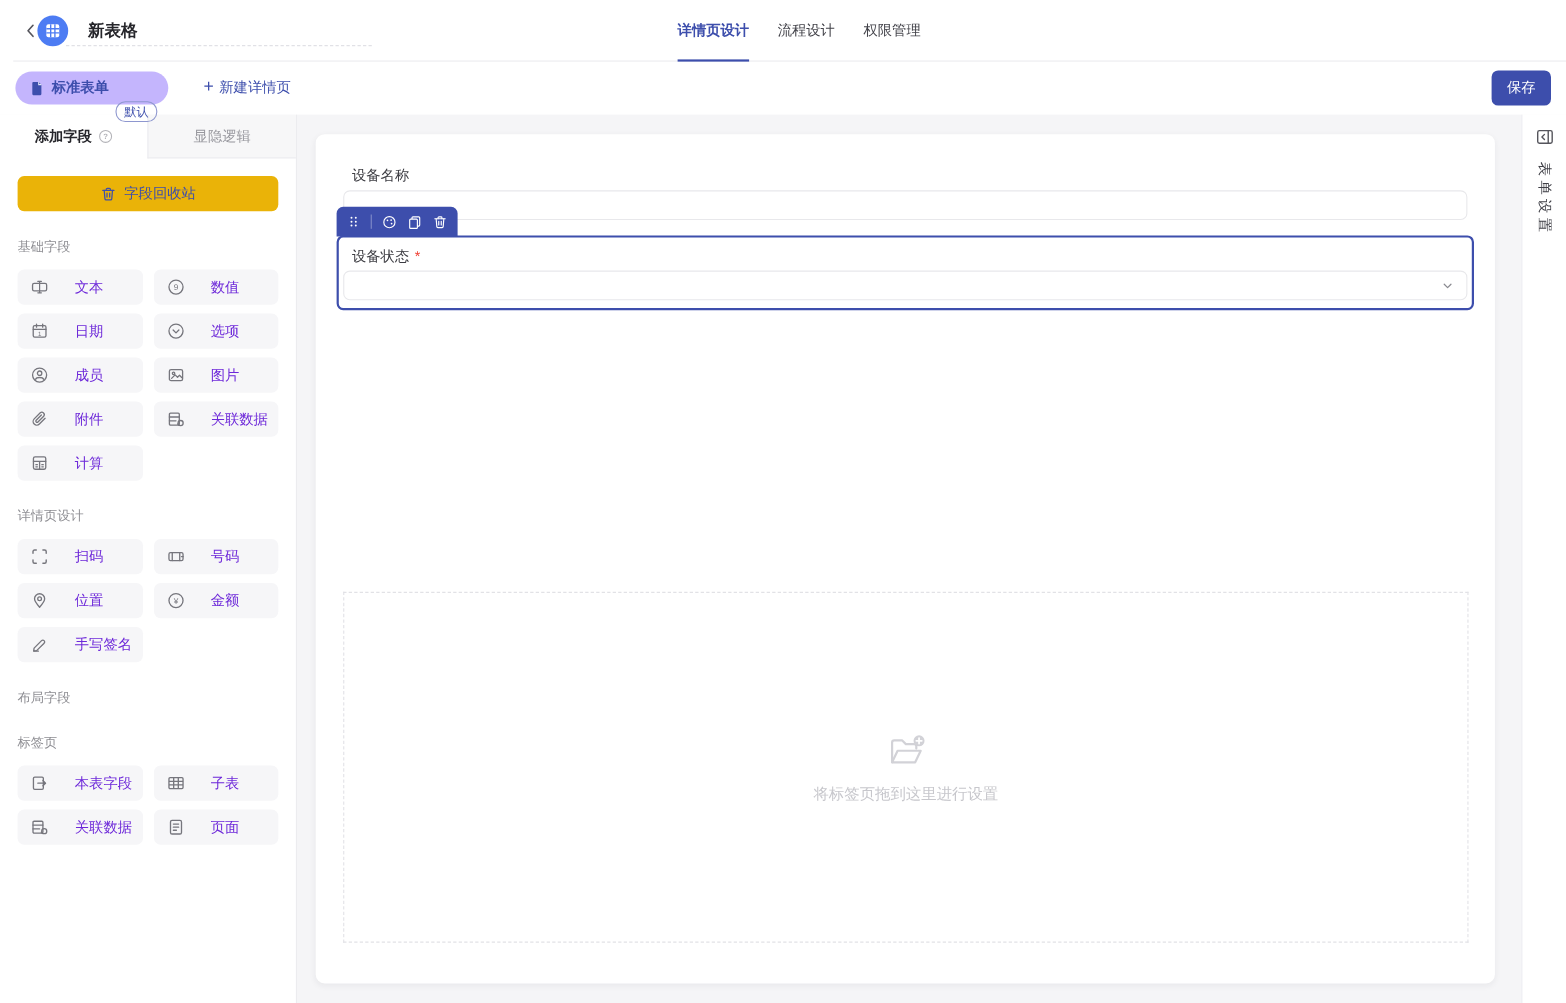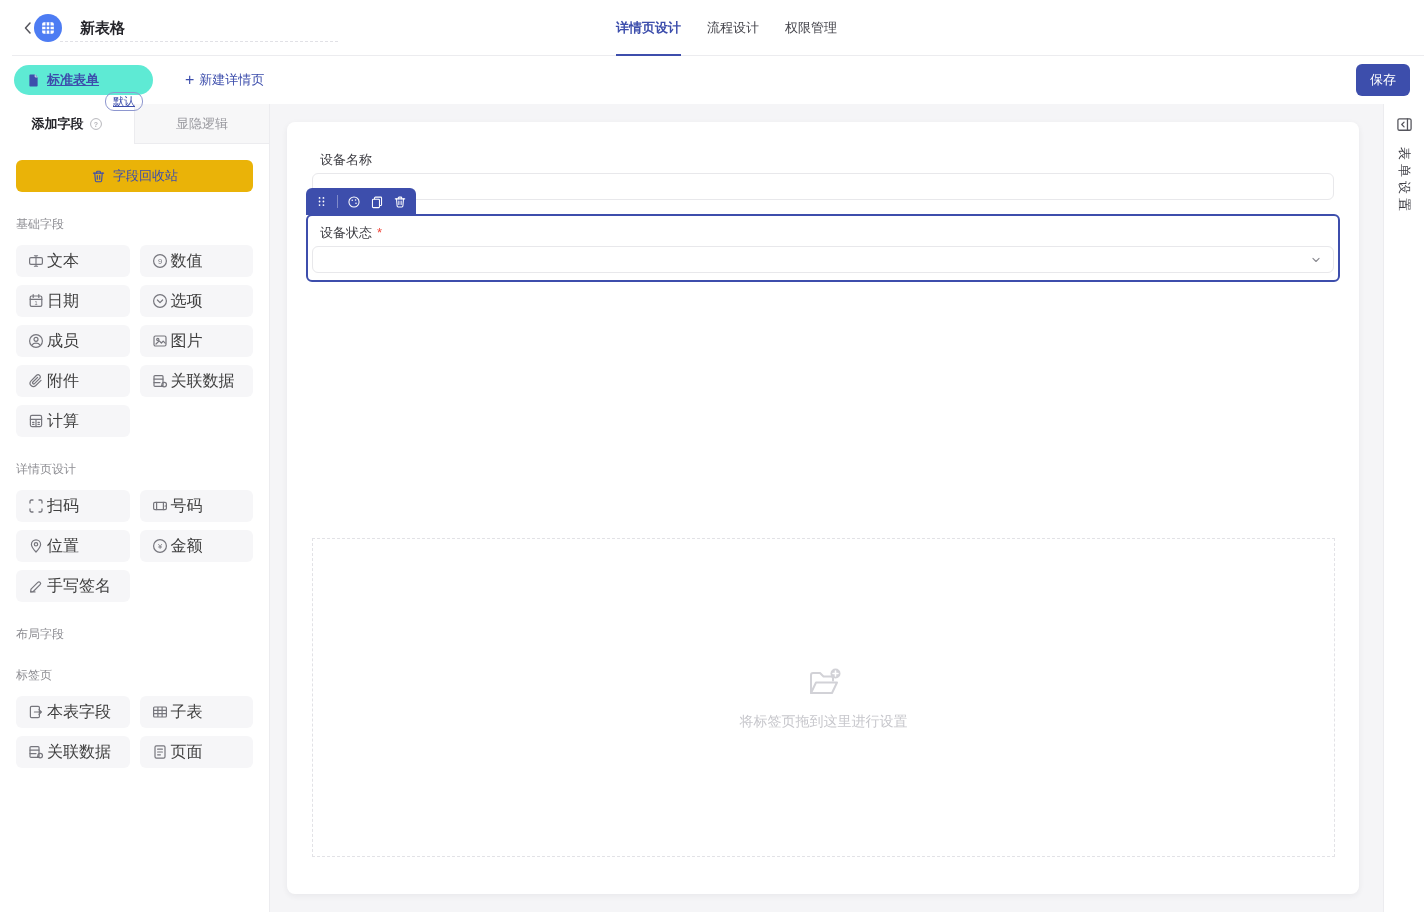--- a/index.html
+++ b/index.html
@@ -13,41 +13,41 @@
   .appicon { position:absolute; left:22px; top:14px; width:28px; height:28px; border-radius:50%; background:#4d7cf3; display:flex; align-items:center; justify-content:center; }
   .title { position:absolute; left:68px; top:19px; font-size:15px; font-weight:bold; color:#26262b; }
   .title-underline { position:absolute; left:48px; top:41px; width:278px; border-bottom:1px dashed #e1e1e6; }
   .tabs { position:absolute; left:604px; top:0; height:56px; display:flex; gap:26px; }
   .tab { display:flex; align-items:center; height:56px; font-size:13px; color:#43434a; cursor:pointer; position:relative; }
   .tab.active { color:#3d4eac; font-weight:bold; }
   .tab.active::after { content:""; position:absolute; left:0; right:0; bottom:0; height:2px; background:#3d4eac; }
 
   
   .toolbar-row { position:absolute; left:0; top:56px; width:100%; height:48px; background:#fff; display:flex; align-items:center; padding:0 14px; z-index:4; }
-  .form-pill { display:flex; align-items:center; gap:6px; height:30px; padding:0 10px 0 12px; background:#5eead4; border-radius:15px; color:#3d4eac; cursor:pointer;text-decoration:underline; }
+  .form-pill { display:flex; align-items:center; gap:6px; height:30px; padding:0 10px 0 12px; background:#c4b5fd; border-radius:15px; color:#3d4eac; cursor:pointer; }
   .form-pill .lbl { font-size:13px; font-weight:bold; }
   .badge { font-size:11px; border:1px solid #8e97cf; border-radius:9px; padding:1px 7px; color:#3d4eac;margin-top:42px; }
   .new-detail { display:flex; align-items:center; gap:5px; margin-left:32px; color:#3d4eac; font-size:13px; cursor:pointer; }
   .plus { font-size:16px; line-height:1; font-weight:normal; }
   .save-btn { margin-left:auto; width:54px; height:32px; background:#3d4eac; border:none; border-radius:6px; color:#fff; font-size:13px; font-family:inherit; cursor:pointer; }
 
   
   .workspace { position:absolute; left:0; top:104px; width:100%; height:808px; background:#f5f5f7;text-decoration:underline; }
 
   
   .sidebar { position:absolute; left:0; top:0; width:270px; height:808px; background:#fff; border-right:1px solid #ececef; }
   .side-tabs { display:flex; height:40px; }
   .side-tab { flex:1; display:flex; align-items:center; justify-content:center; gap:5px; font-size:13px; cursor:pointer; }
   .side-tab.active { background:#fff; color:#26262b; font-weight:bold; }
   .side-tab.inactive { background:#f7f7f8; color:#98989e; border-left:1px solid #ececef; border-bottom:1px solid #ececef; }
   .side-body { padding:16px; }
   .recycle { height:32px; background:#eab308; border:none; border-radius:6px; width:100%; display:flex; align-items:center; justify-content:center; gap:7px; color:#3d4eac; font-size:13px; font-family:inherit; cursor:pointer; }
   .section-title { margin-top:24px; font-size:12px; color:#8e8e93; }
   .field-grid { margin-top:12px; display:grid; grid-template-columns:1fr 1fr; gap:8px 10px; }
-  .field-item { height:32px; background:#f6f6f8; border-radius:6px; display:flex; align-items:center; gap:3px; padding-left:12px; font-size:16px; color:#404040; cursor:grab; }
+  .field-item { height:32px; background:#f6f6f8; border-radius:6px; display:flex; align-items:center; gap:24px; padding-left:12px; font-size:13px; color:#6d28d9; cursor:grab; }
   .field-item svg { color:#76767d; flex:none; }
 
   
   .canvas { position:absolute; left:287px; top:18px; width:1072px; height:772px; background:#fff; border-radius:8px; box-shadow:0 2px 6px rgba(30,30,50,0.06); }
   .f-label { position:absolute; font-size:13px; color:#3c3c42; }
   .f-input { position:absolute; height:27px; width:1022px; background:#fff; border:1px solid #e8e8eb; border-radius:6px; }
   .req { color:#f04438; margin-left:5px; font-size:13px; }
   .sel-block { position:absolute; left:19px; top:92px; width:1034px; height:68px; border:2px solid #3d4eac; border-radius:6px; background:#fff; }
   .sel-toolbar { position:absolute; left:19px; top:66px; height:27px; background:#3d4eac; border-radius:6px 6px 0 0; display:flex; align-items:center; padding:0 9px; gap:9px; color:#fff; z-index:2; }
   .sel-toolbar .tb-icon { display:flex; align-items:center; cursor:pointer; }

